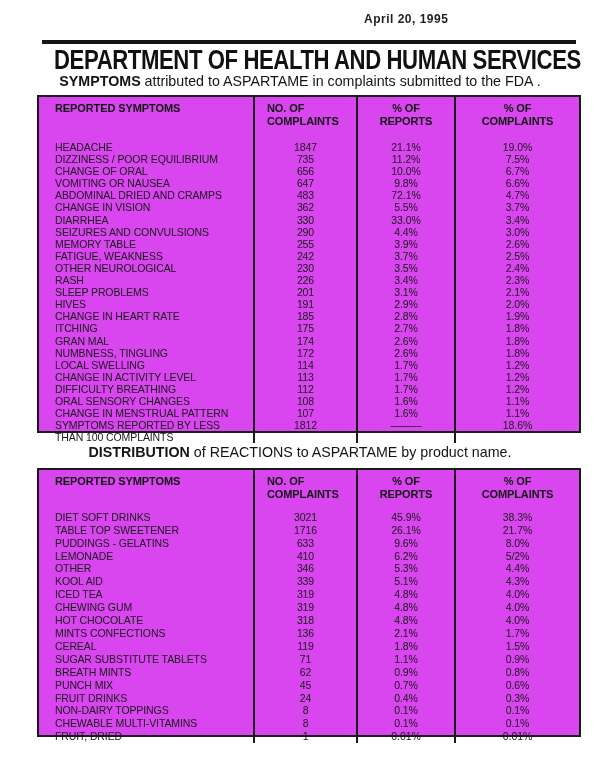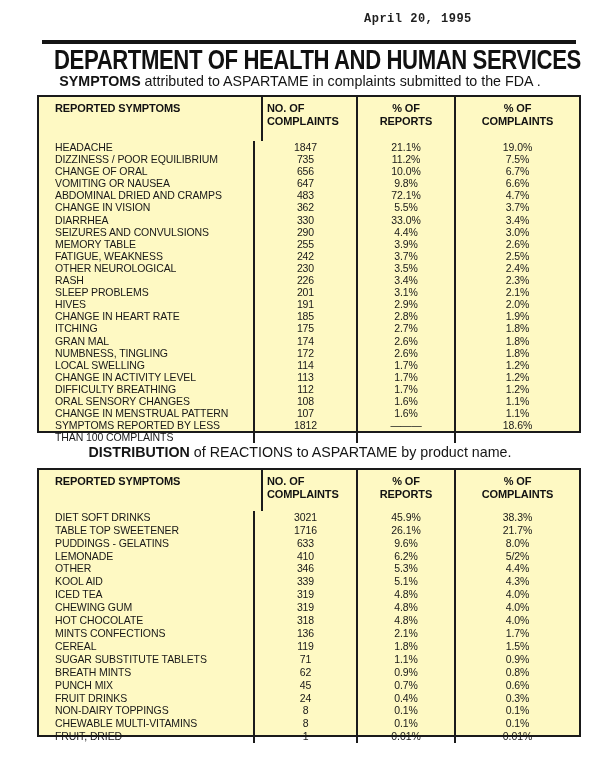--- a/index.html
+++ b/index.html
@@ -9,21 +9,21 @@
     font-family:"Liberation Sans", sans-serif;
     color:#161616;
     position:relative;
     overflow:hidden;
     -webkit-font-smoothing:antialiased;
   }
   .page{position:absolute;inset:0;}
 
   .date{
     position:absolute;left:364px;top:12px;
-    font-family:Liberation Mono, monospace;
+    font-family:Liberation Sans, sans-serif;
     font-size:12px;font-weight:700;letter-spacing:0.5px;color:#1f1f1f;
   }
 
   .top-rule{
     position:absolute;left:42px;top:40px;width:534px;height:4px;
     background:#141414;
   }
 
   .doc-title{
     position:absolute;left:0;top:45px;width:600px;
@@ -47,21 +47,21 @@
     transform:scaleX(0.95);transform-origin:50% 50%;
   }
 
   
   .dtable{
     position:absolute;left:37px;width:540px;
     border:2px solid #1a1a1a;
     display:grid;
     grid-template-columns:214px 103px 98px 1fr;
     align-content:start;
-    background:#fef9c3;
+    background:#d946ef;
   }
   #table1{top:95px;height:334px;}
   #table2{top:468px;height:265px;}
 
   .cell{
     font-size:10.5px;line-height:12.1px;
     white-space:pre-line;
     letter-spacing:-0.1px;
     color:#181818;
   }
@@ -71,21 +71,21 @@
   .cell.c1,.cell.c2,.cell.c3{text-align:center;}
   .cell.c1{border-left:2px solid #1b1b1b;}
   .cell.c2{border-left:2px solid #1b1b1b;}
   .cell.c3{border-left:2px solid #1b1b1b;}
 
   .cell.head{
     font-weight:700;font-size:11px;line-height:12.5px;
     padding-top:5px;padding-bottom:14px;color:#121212;
   }
   #table2 .cell.head{padding-bottom:10px;}
-  .cell.head.c1{text-align:left;padding-left:4px;margin-left:8px;}
+  .cell.head.c1{text-align:left;padding-left:12px;}
   .row-group{display:contents;}
 </style>
 </head>
 <body>
 
 <div class="page">
 
   <div class="date">April 20, 1995</div>
 
   <div class="top-rule"></div>

